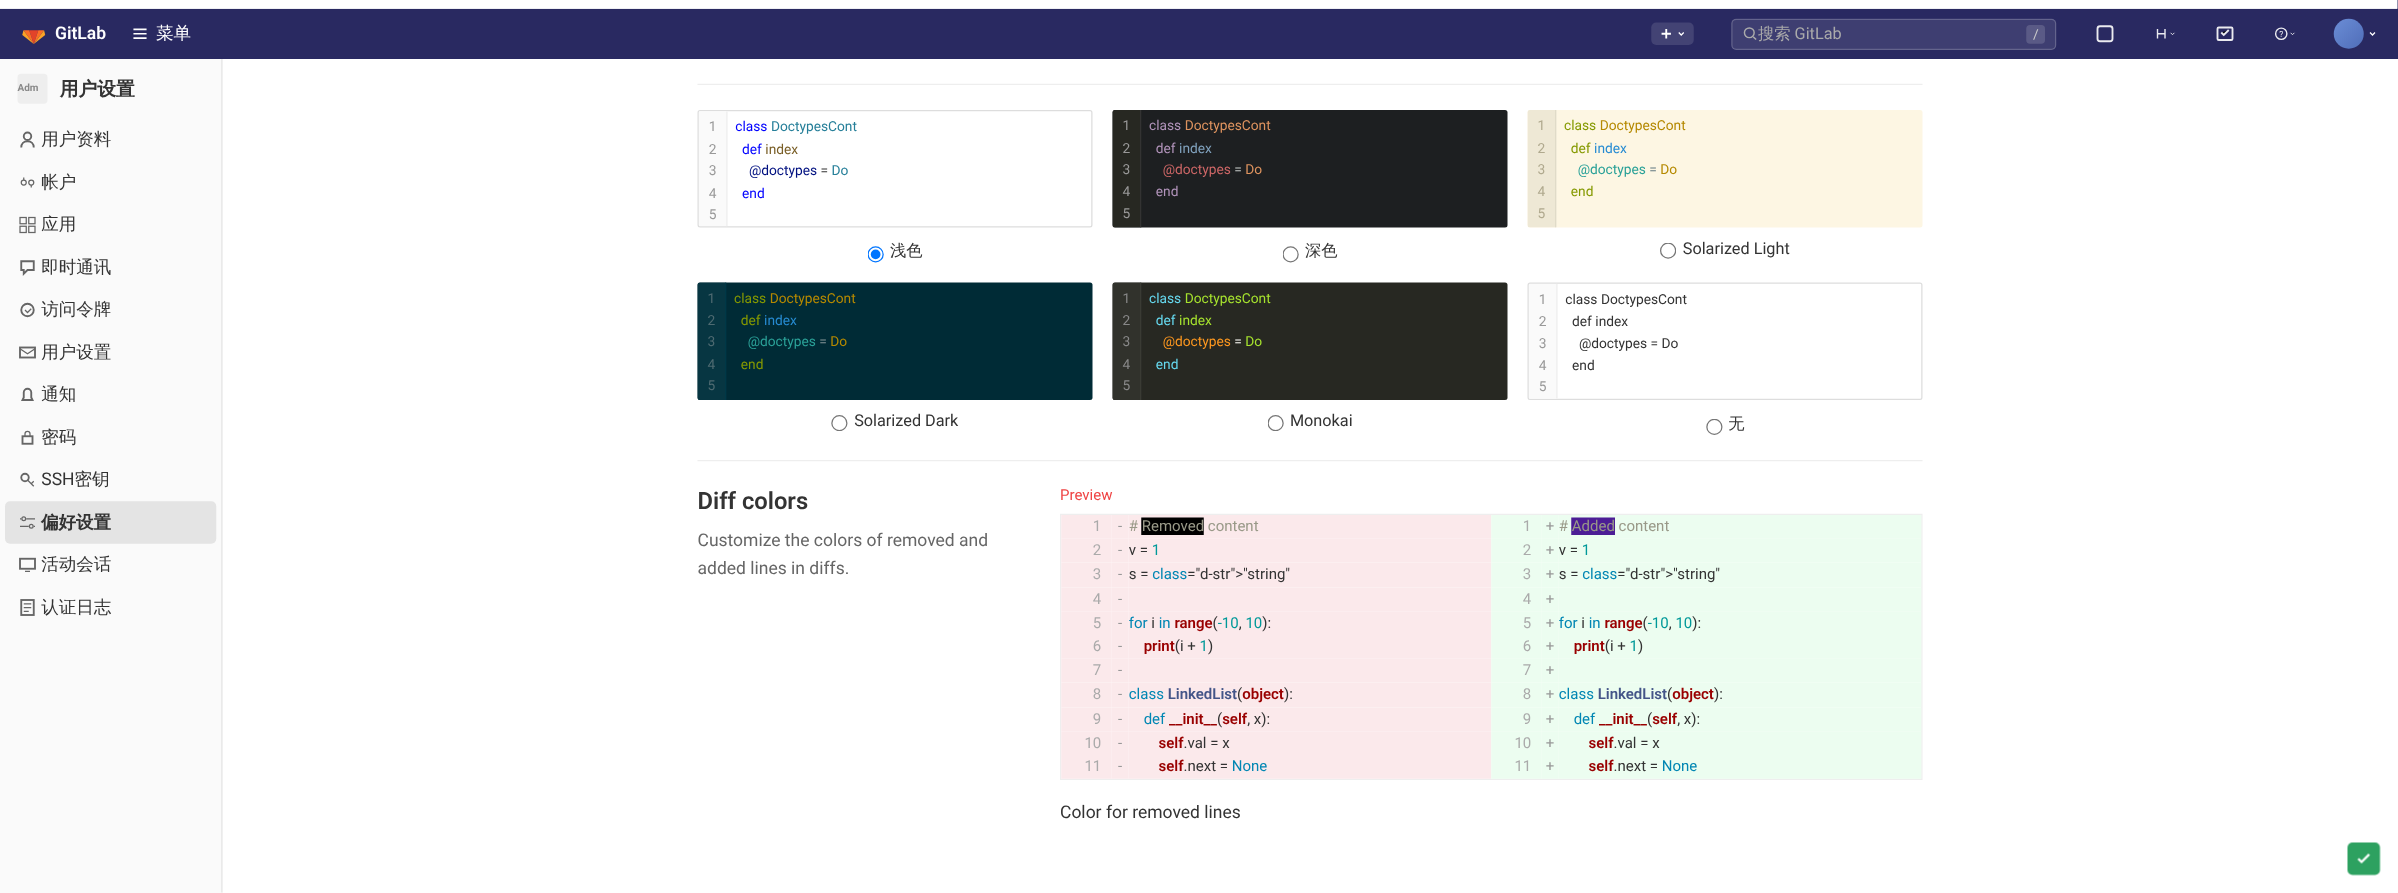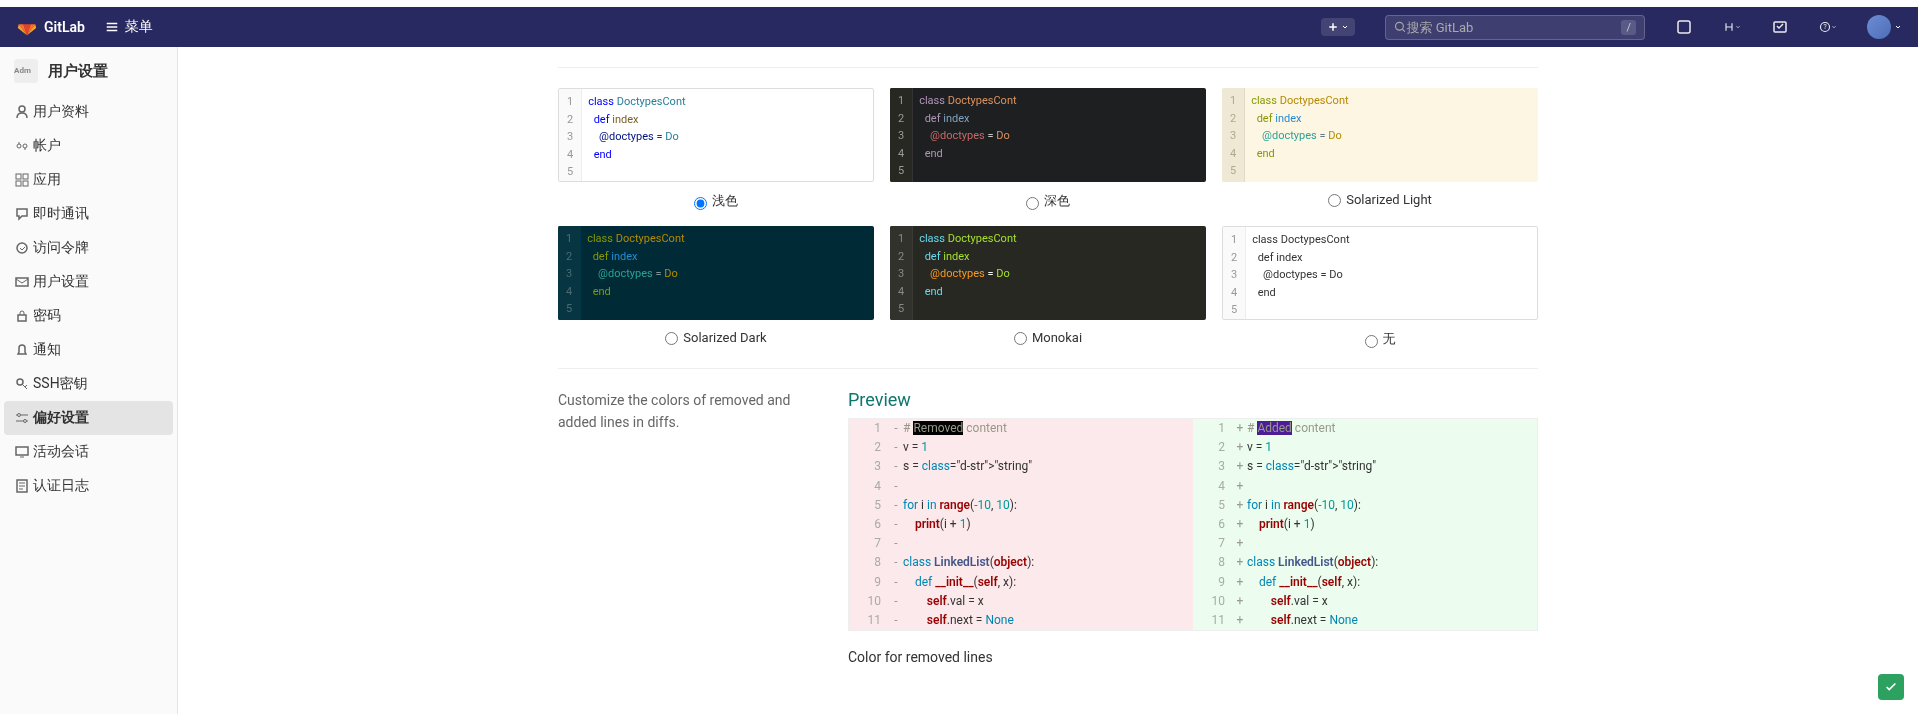--- a/index.html
+++ b/index.html
@@ -60,21 +60,21 @@
 .diff-line{display:flex;line-height:1.6}
 .diff-ln{width:40px;text-align:right;padding-right:8px;color:#aaa;user-select:none}
 .diff-sign{width:14px;text-align:center;color:#999}
 .diff-code{flex:1;white-space:pre}
 .removed .diff-ln{background:#fbe9eb}
 .removed .diff-sign,.removed .diff-code{background:#fbe9eb}
 .added .diff-ln{background:#ecfdf0}
 .added .diff-sign,.added .diff-code{background:#ecfdf0}
 .d-cm{color:#998}.d-rm{background:#000000}.d-ad{background:#4c1d95}.d-kw{color:#0086b3}.d-num{color:#099}.d-fn{color:#900;font-weight:600}.d-cls{color:#458;font-weight:600}
 .sub-label{font-size:14px;margin:18px 0 6px;color:#333}
-.preview-label{font-size:18px;margin-bottom:8px;color:#0f766e}
+.preview-label{font-size:12px;margin-bottom:8px;color:#ef4444}
 .status-badge{position:fixed;bottom:14px;right:14px;width:26px;height:26px;background:#2da160;border-radius:4px;display:flex;align-items:center;justify-content:center;color:#fff;font-size:14px}
 </style>
 </head>
 <body>
 
 <div class="blank-top"></div>
 
 <div class="topbar">
   <div class="logo">
     <svg class="logo-icon" viewBox="0 0 24 24">
@@ -191,30 +191,30 @@
       </div>
       <div class="side-item">
         <svg class="side-icon" viewBox="0 0 16 16">
           <rect x="2" y="4" width="12" height="8" stroke="#666" stroke-width="1.5" fill="none"></rect>
           <path d="M2 5l6 4 6-4" stroke="#666" fill="none"></path>
         </svg>
         <span>用户设置</span>
       </div>
       <div class="side-item">
         <svg class="side-icon" viewBox="0 0 16 16">
+          <path d="M5 6a3 3 0 016 0v4l1 2H4l1-2z" stroke="#666" stroke-width="1.5" fill="none"></path>
+        </svg>
+        <span>通知</span>
+      </div>
+      <div class="side-item">
+        <svg class="side-icon" viewBox="0 0 16 16">
           <rect x="4" y="7" width="8" height="6" stroke="#666" stroke-width="1.5" fill="none"></rect>
           <path d="M6 7V5a2 2 0 014 0v2" stroke="#666" fill="none"></path>
         </svg>
         <span>密码</span>
-      </div>
-      <div class="side-item">
-        <svg class="side-icon" viewBox="0 0 16 16">
-          <path d="M5 6a3 3 0 016 0v4l1 2H4l1-2z" stroke="#666" stroke-width="1.5" fill="none"></path>
-        </svg>
-        <span>通知</span>
       </div>
       <div class="side-item">
         <svg class="side-icon" viewBox="0 0 16 16">
           <circle cx="6" cy="6" r="3" stroke="#666" stroke-width="1.5" fill="none"></circle>
           <path d="M8 8l5 5M11 11l2-2" stroke="#666"></path>
         </svg>
         <span>SSH密钥</span>
       </div>
       <div class="side-item active">
         <svg class="side-icon" viewBox="0 0 16 16">
@@ -336,20 +336,21 @@
                 <input type="radio" name="theme" style=""> 
                 <span>无</span>
               </label>
             </div>
           </div>
       </div>
     </div>
 
     <div class="section">
       <div class="section-left">
+        <h2>Diff colors</h2>
         <p>Customize the colors of removed and added lines in diffs.</p>
       </div>
       <div class="section-right">
         <div class="preview-label">Preview</div>
         <div class="diff-preview">
           <div class="diff-side" id="diff-removed">
               <div class="diff-line removed">
                 <div class="diff-ln">1</div>
                 <div class="diff-sign">-</div>
                 <div class="diff-code"><span class="d-cm"># <span class="d-rm">Removed</span> content</span></div>

